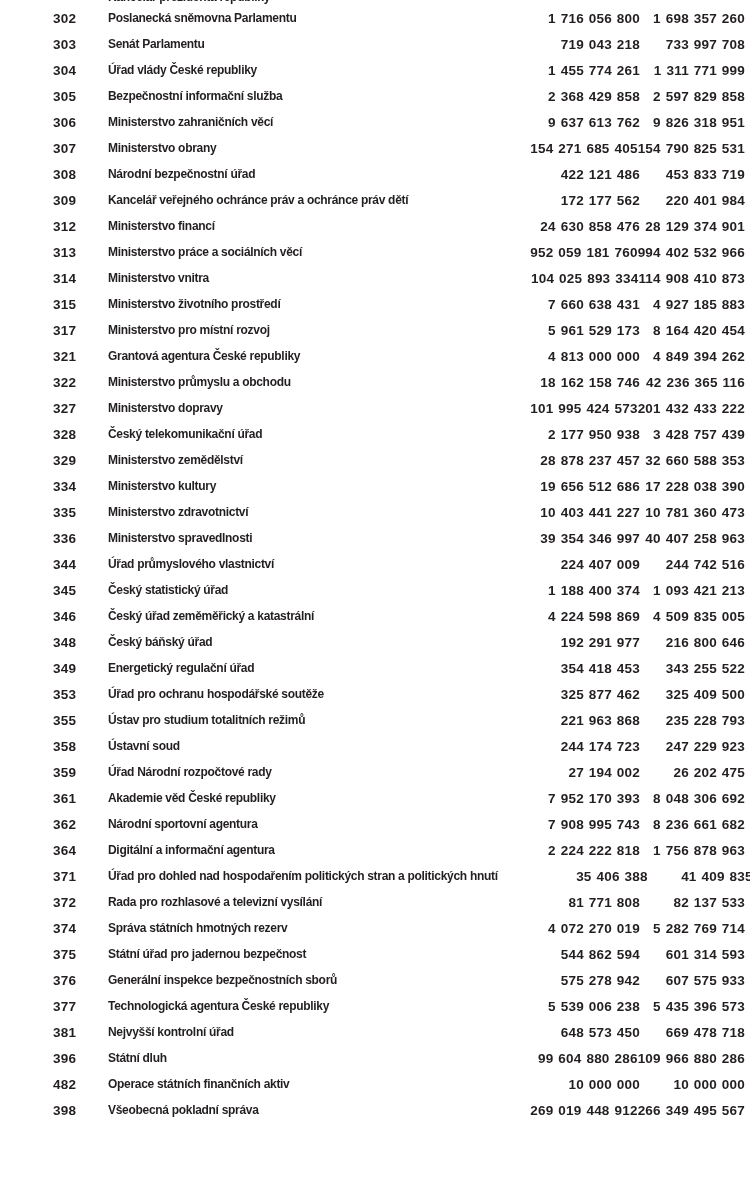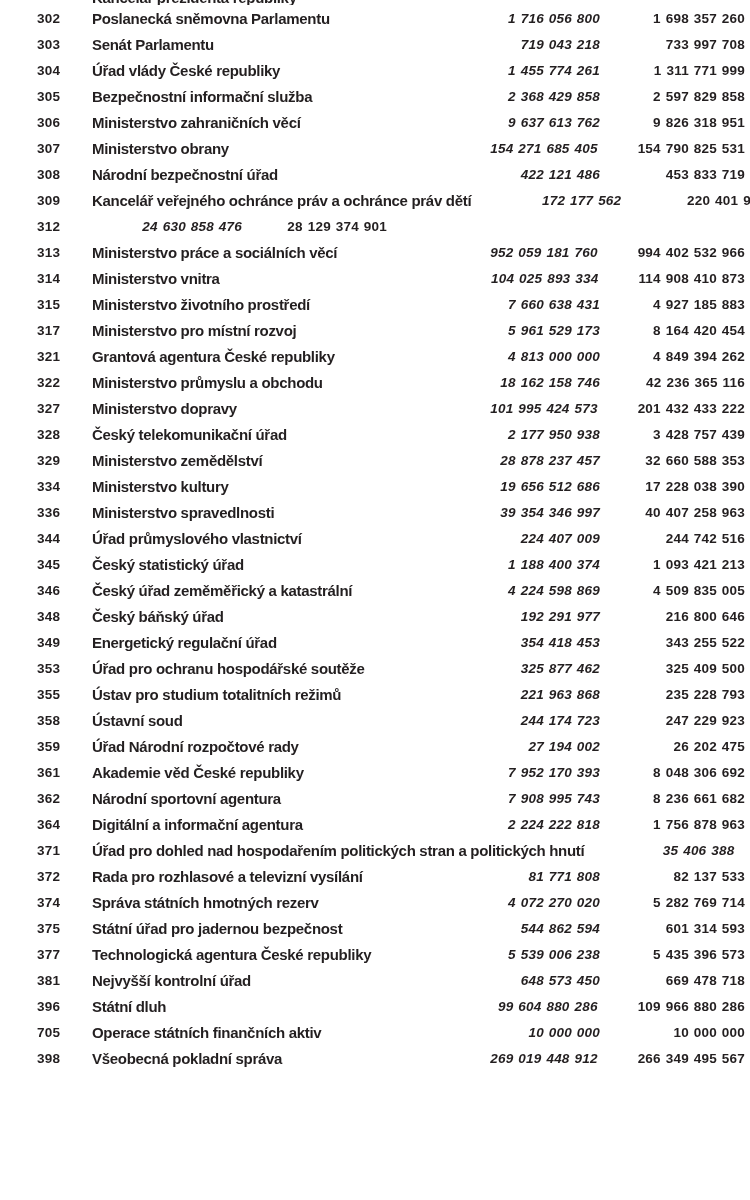--- a/index.html
+++ b/index.html
@@ -23,38 +23,38 @@
   }
   .row {
     display: flex;
     align-items: center;
     height: 26px;
     white-space: nowrap;
   }
   .cell { white-space: nowrap; }
   .cell.num {
     flex: 0 0 55px;
-    padding-left: 37px;
+    padding-left: 53px;
     font-size: 13.5px;
     letter-spacing: 0.2px;
   }
   .cell.name {
     flex: 1 1 auto;
-    font-size: 15px;
+    font-size: 12px;
     letter-spacing: -0.3px;
     overflow: visible;
   }
   .cell.v {
     text-align: right;
     font-size: 13.5px;
     letter-spacing: 0.2px;
     word-spacing: 1px;
   }
-  .cell.v1 { flex: 0 0 150px; font-style: italic; }
-  .cell.v2 { flex: 0 0 105px; padding-right: 5px; margin-left: 40px; }
+  .cell.v1 { flex: 0 0 150px; }
+  .cell.v2 { flex: 0 0 105px; padding-right: 5px; }
   
   .partial-row-clip {
     height: 5px;
     overflow: hidden;
   }
   .partial-row-clip .row {
     margin-top: -16px;
   }
 </style>
 </head>
@@ -123,20 +123,21 @@
 
   <div class="row">
     <div class="cell num">309</div>
     <div class="cell name">Kancelář veřejného ochránce práv a ochránce práv dětí</div>
     <div class="cell v v1">172 177 562</div>
     <div class="cell v v2">220 401 984</div>
   </div>
 
   <div class="row">
     <div class="cell num">312</div>
+    <div class="cell name">Ministerstvo financí</div>
     <div class="cell v v1">24 630 858 476</div>
     <div class="cell v v2">28 129 374 901</div>
   </div>
 
   <div class="row">
     <div class="cell num">313</div>
     <div class="cell name">Ministerstvo práce a sociálních věcí</div>
     <div class="cell v v1">952 059 181 760</div>
     <div class="cell v v2">994 402 532 966</div>
   </div>
@@ -198,20 +199,26 @@
   </div>
 
 
   <div class="row">
     <div class="cell num">334</div>
     <div class="cell name">Ministerstvo kultury</div>
     <div class="cell v v1">19 656 512 686</div>
     <div class="cell v v2">17 228 038 390</div>
   </div>
 
+  <div class="row">
+    <div class="cell num">335</div>
+    <div class="cell name">Ministerstvo zdravotnictví</div>
+    <div class="cell v v1">10 403 441 227</div>
+    <div class="cell v v2">10 781 360 473</div>
+  </div>
 
   <div class="row">
     <div class="cell num">336</div>
     <div class="cell name">Ministerstvo spravedlnosti</div>
     <div class="cell v v1">39 354 346 997</div>
     <div class="cell v v2">40 407 258 963</div>
   </div>
 
 
   <div class="row">
@@ -308,31 +315,37 @@
   <div class="row">
     <div class="cell num">372</div>
     <div class="cell name">Rada pro rozhlasové a televizní vysílání</div>
     <div class="cell v v1">81 771 808</div>
     <div class="cell v v2">82 137 533</div>
   </div>
 
   <div class="row">
     <div class="cell num">374</div>
     <div class="cell name">Správa státních hmotných rezerv</div>
-    <div class="cell v v1">4 072 270 020</div>
+    <div class="cell v v1">4 072 270 019</div>
     <div class="cell v v2">5 282 769 714</div>
   </div>
 
   <div class="row">
     <div class="cell num">375</div>
     <div class="cell name">Státní úřad pro jadernou bezpečnost</div>
     <div class="cell v v1">544 862 594</div>
     <div class="cell v v2">601 314 593</div>
   </div>
 
+  <div class="row">
+    <div class="cell num">376</div>
+    <div class="cell name">Generální inspekce bezpečnostních sborů</div>
+    <div class="cell v v1">575 278 942</div>
+    <div class="cell v v2">607 575 933</div>
+  </div>
 
   <div class="row">
     <div class="cell num">377</div>
     <div class="cell name">Technologická agentura České republiky</div>
     <div class="cell v v1">5 539 006 238</div>
     <div class="cell v v2">5 435 396 573</div>
   </div>
 
 
   <div class="row">
@@ -343,21 +356,21 @@
   </div>
 
   <div class="row">
     <div class="cell num">396</div>
     <div class="cell name">Státní dluh</div>
     <div class="cell v v1">99 604 880 286</div>
     <div class="cell v v2">109 966 880 286</div>
   </div>
 
   <div class="row">
-    <div class="cell num">705</div>
+    <div class="cell num">482</div>
     <div class="cell name">Operace státních finančních aktiv</div>
     <div class="cell v v1">10 000 000</div>
     <div class="cell v v2">10 000 000</div>
   </div>
 
   <div class="row">
     <div class="cell num">398</div>
     <div class="cell name">Všeobecná pokladní správa</div>
     <div class="cell v v1">269 019 448 912</div>
     <div class="cell v v2">266 349 495 567</div>

